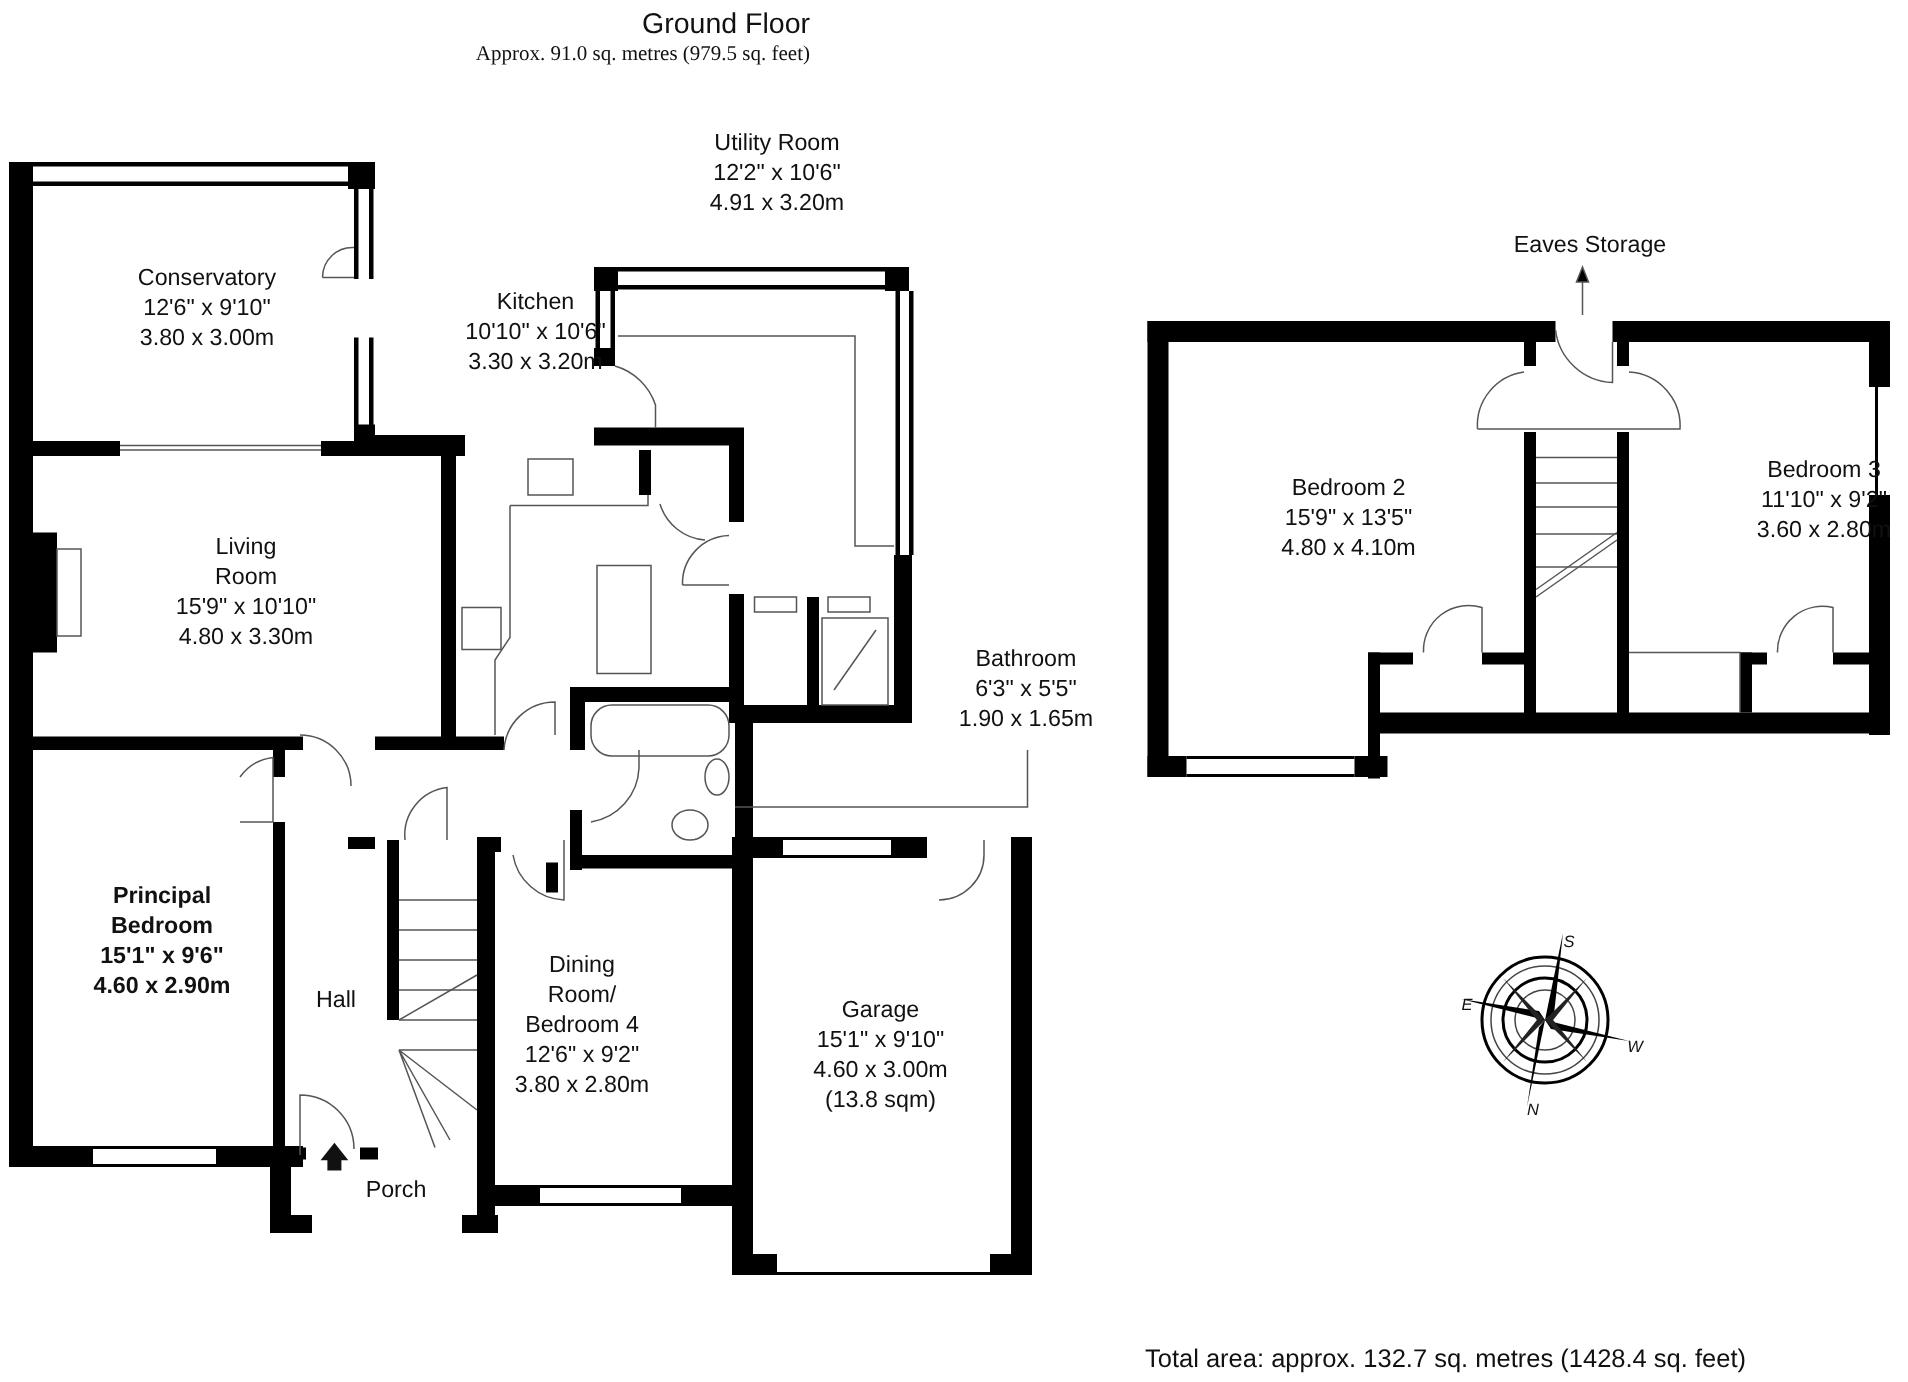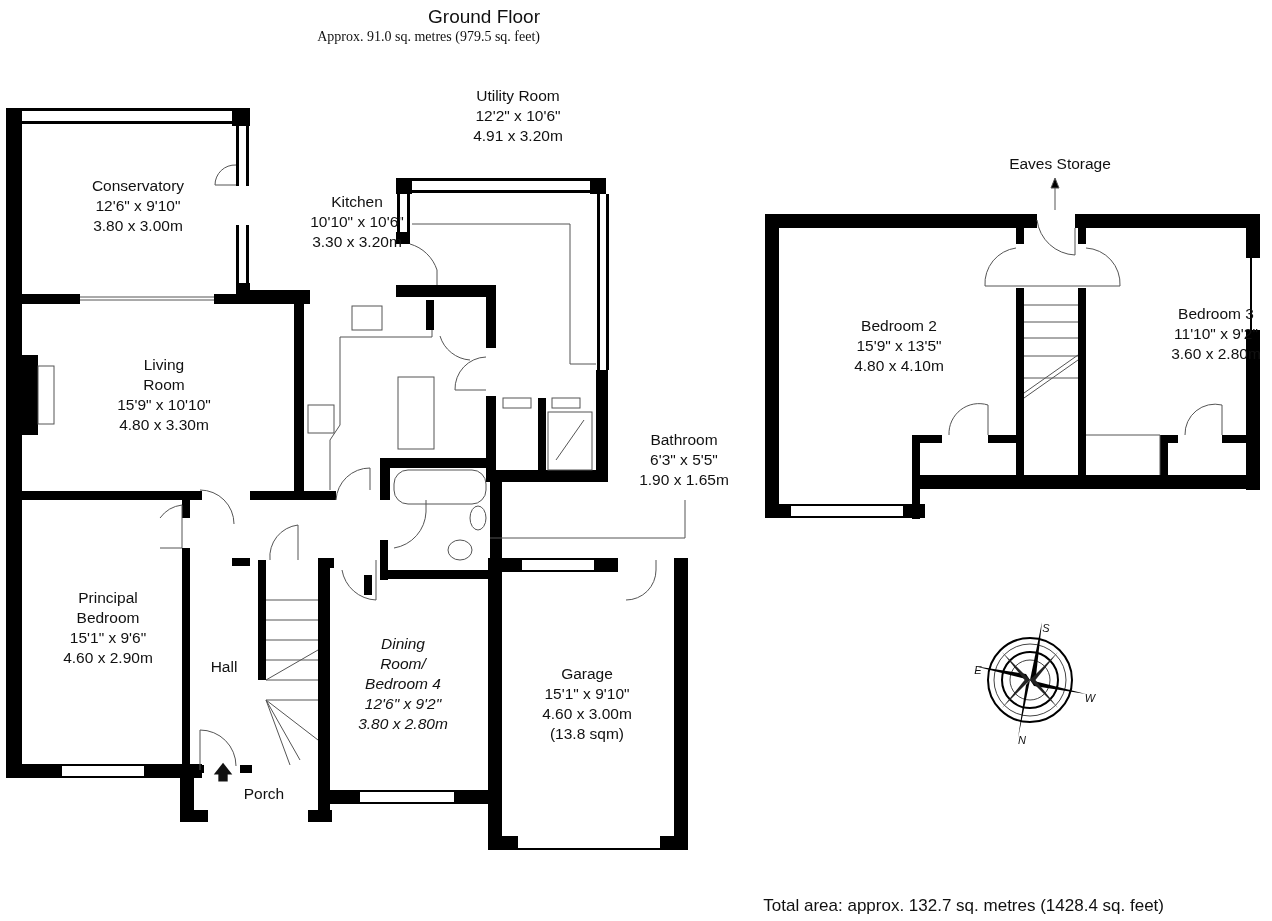--- a/index.html
+++ b/index.html
@@ -214,28 +214,28 @@
   <div>Living</div>
   <div>Room</div>
   <div>15'9" x 10'10"</div>
   <div>4.80 x 3.30m</div>
 </div>
 <div class="lbl" style="left:684px; top:430px;">
   <div>Bathroom</div>
   <div>6'3" x 5'5"</div>
   <div>1.90 x 1.65m</div>
 </div>
-<div class="lbl" style="left:108px; top:588px;">
+<div class="lbl" style="left:108px; top:588px;font-weight:bold;">
   <div>Principal</div>
   <div>Bedroom</div>
   <div>15'1" x 9'6"</div>
   <div>4.60 x 2.90m</div>
 </div>
 <div class="lbl" style="left:224px; top:657px;">Hall</div>
-<div class="lbl" style="left:403px; top:634px;font-style:italic;">
+<div class="lbl" style="left:388px; top:634px;">
   <div>Dining</div>
   <div>Room/</div>
   <div>Bedroom 4</div>
   <div>12'6" x 9'2"</div>
   <div>3.80 x 2.80m</div>
 </div>
 <div class="lbl" style="left:587px; top:664px;">
   <div>Garage</div>
   <div>15'1" x 9'10"</div>
   <div>4.60 x 3.00m</div>

